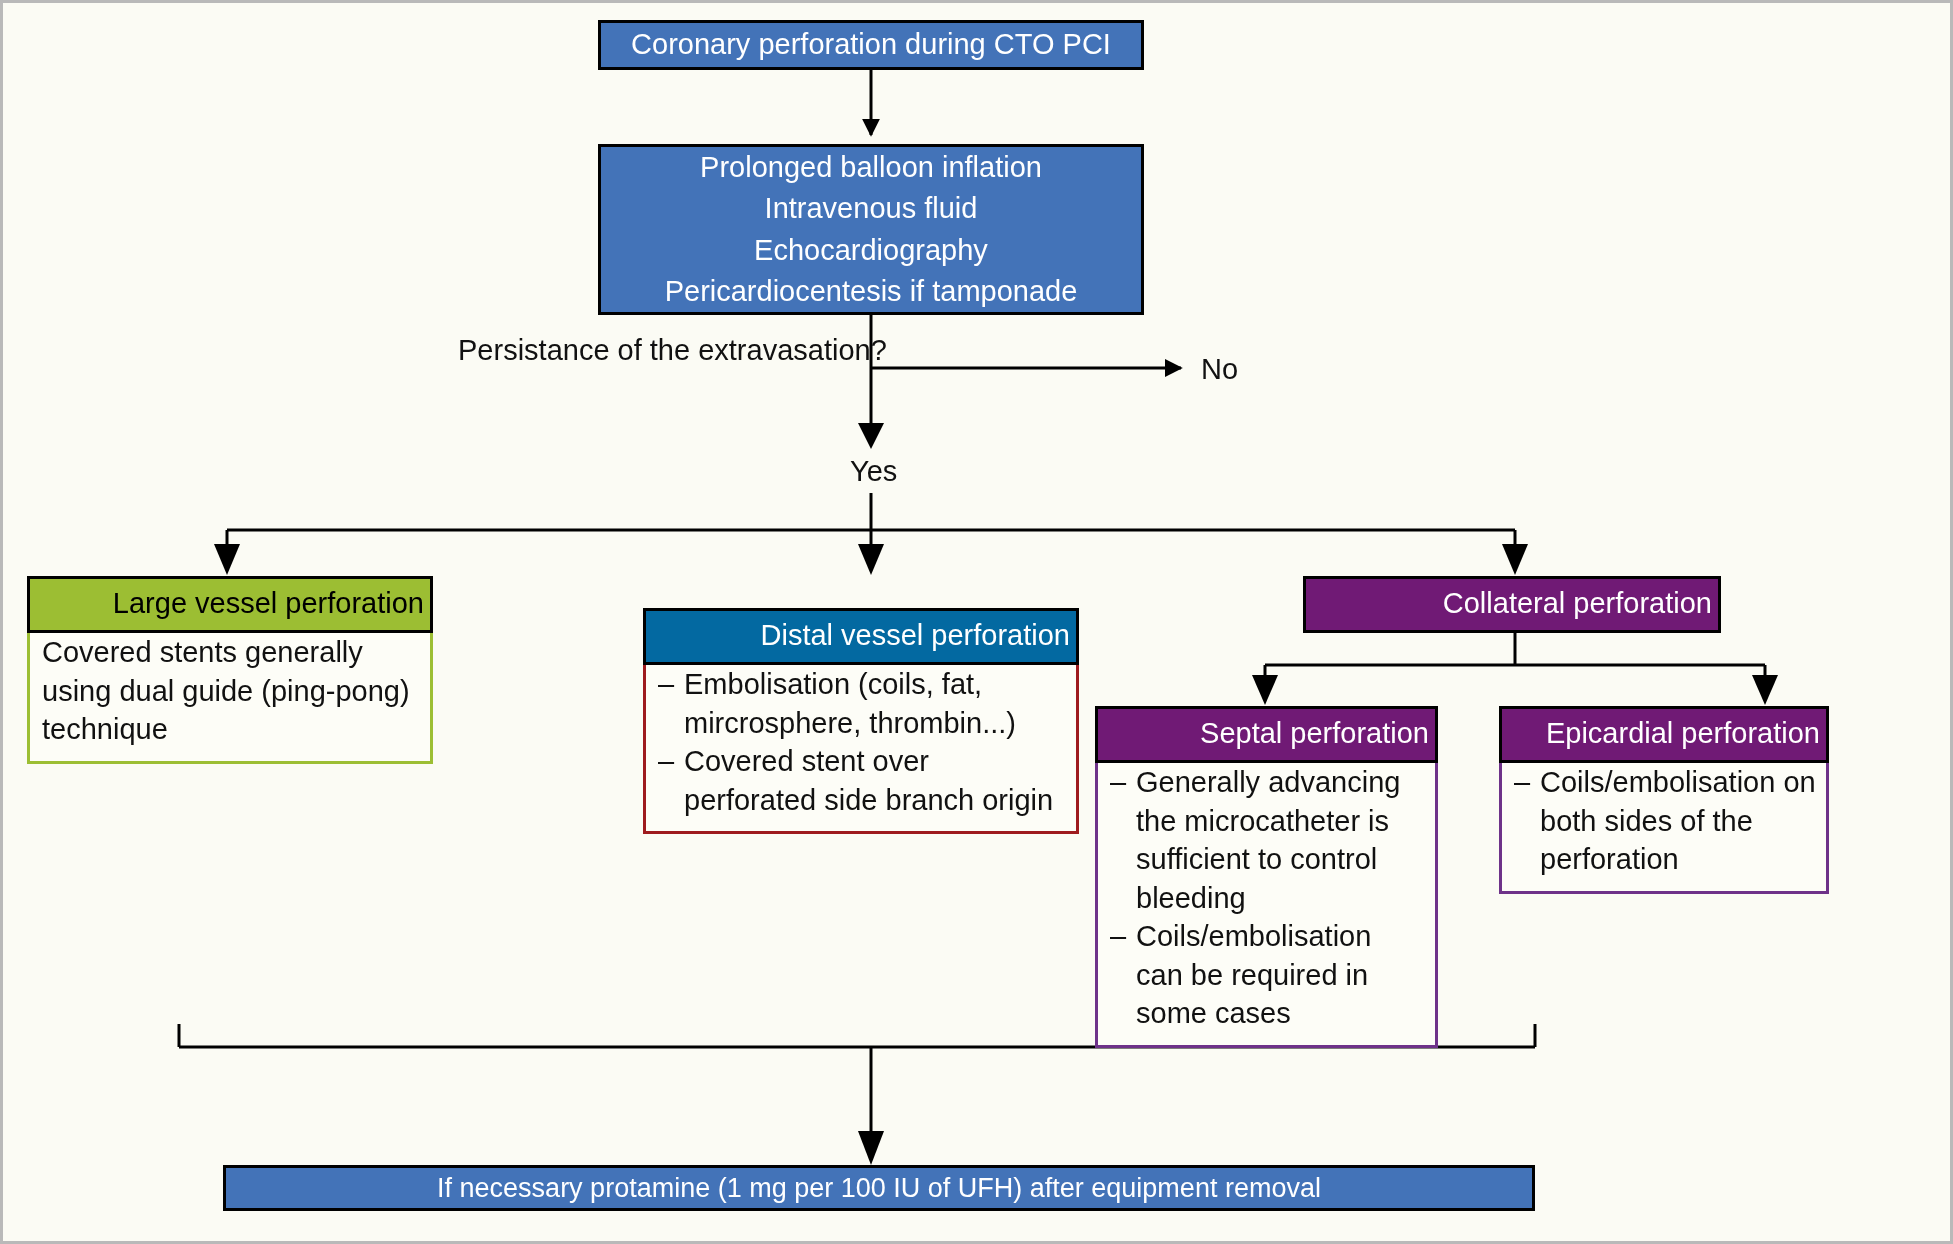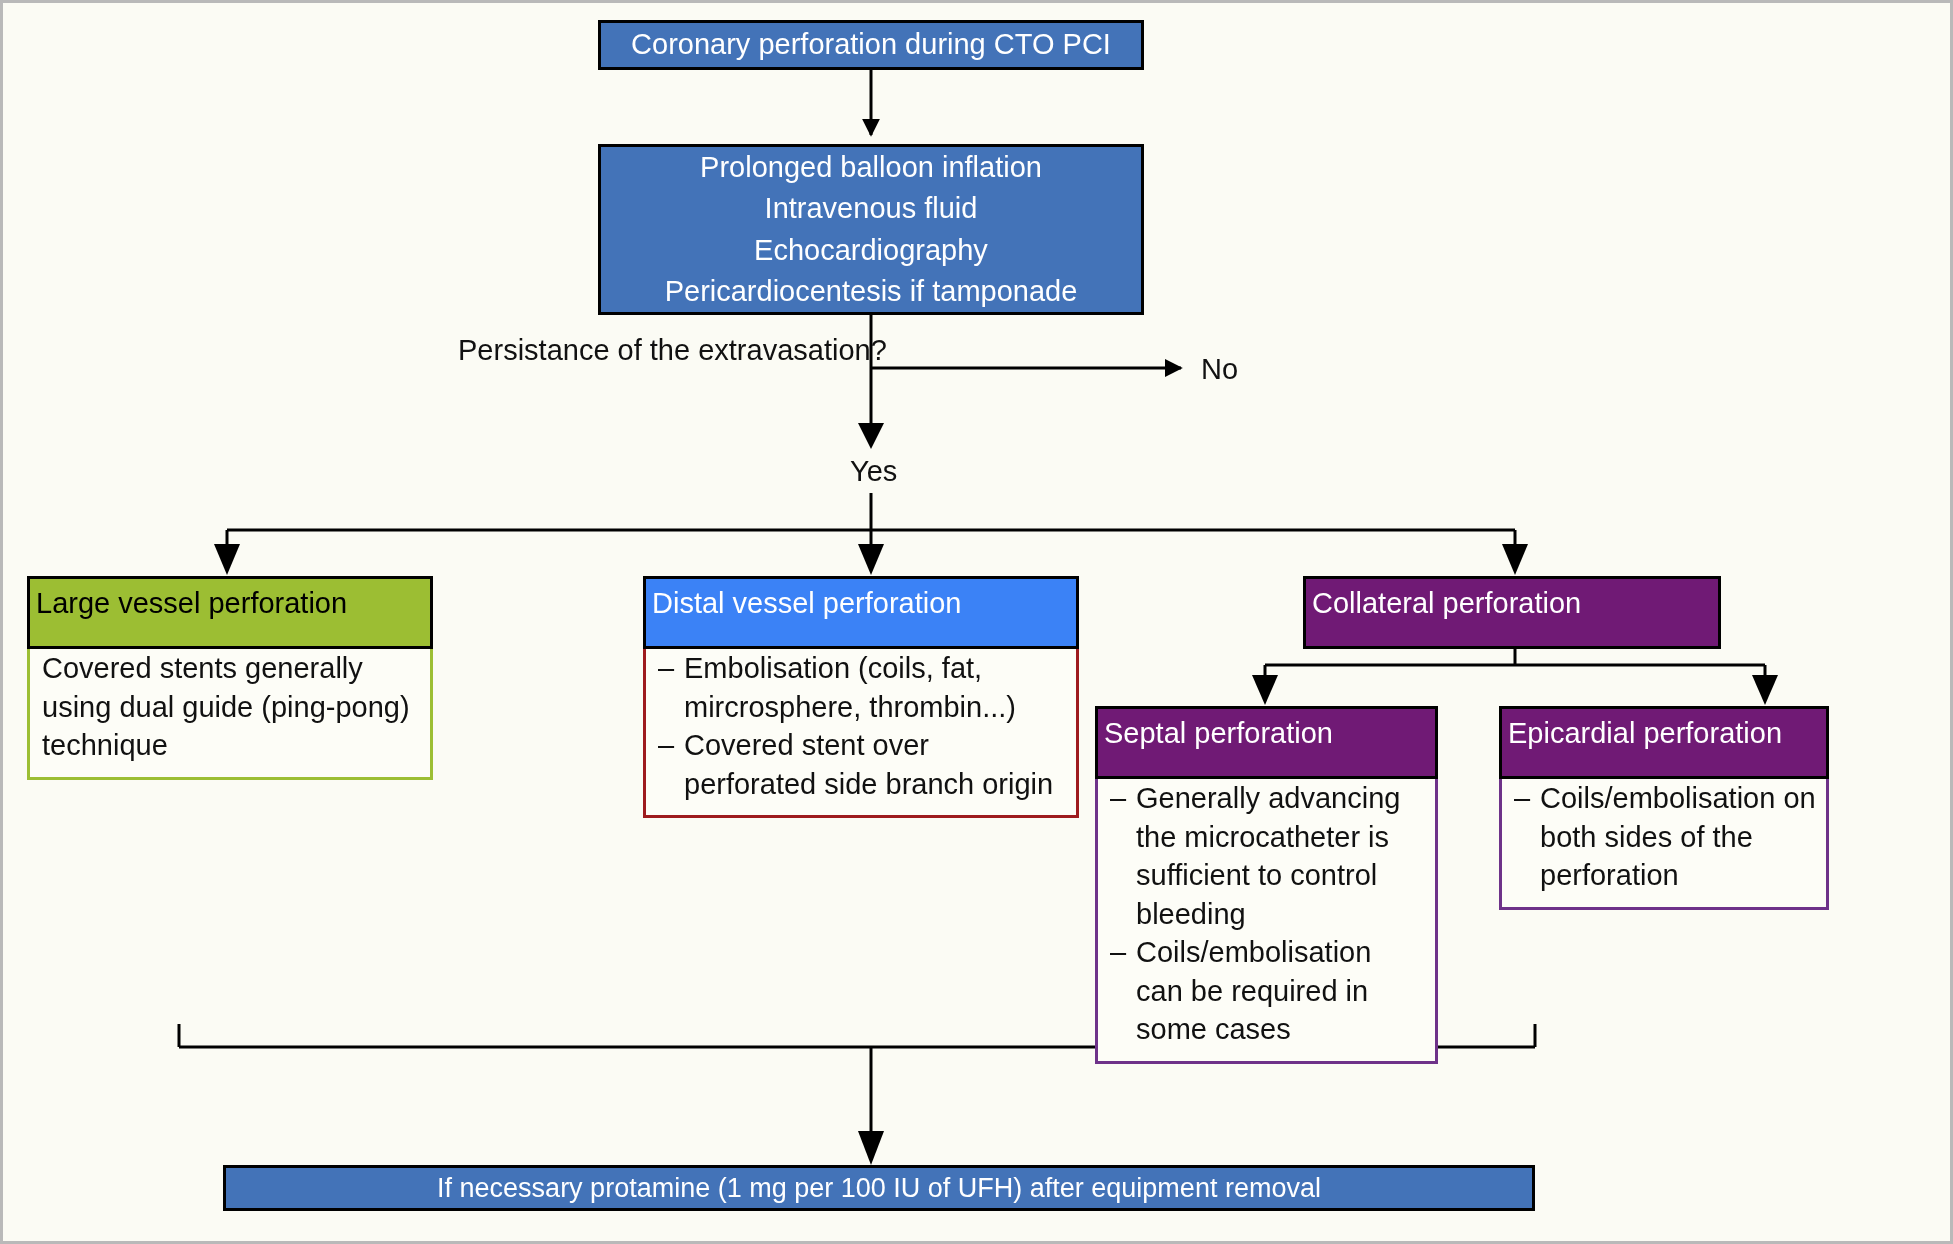--- a/index.html
+++ b/index.html
@@ -45,24 +45,24 @@
     line-height: 1.42;
   }
   .solid-box .line {
     display: block;
     white-space: nowrap;
   }
   
   .hdr {
     box-sizing: border-box;
     border: 3px solid #000000;
-    text-align: left;
+    text-align: right;
     font-size: 29px;
     line-height: 1;
-    padding: 10px 6px 28px 6px;
+    padding: 10px 6px 12px 6px;
     white-space: nowrap;
     overflow: hidden;
   }
   .bodybox {
     box-sizing: border-box;
     background: #fdfdf7;
     border-style: solid;
     border-width: 0 3px 3px 3px;
     font-size: 29px;
     line-height: 1.33;
@@ -77,21 +77,21 @@
   }
   .bodybox .dash {
     flex: 0 0 auto;
     width: 26px;
     display: inline-block;
   }
   .bodybox .btxt { flex: 1 1 auto; }
 
   
   .hdr-green  { background: #9cbe33; color: #000000; }
-  .hdr-red    { background: #3b82f6; color: #ffffff; }
+  .hdr-red    { background: #0369a1; color: #ffffff; margin-top: 32px; }
   .hdr-purple { background: #701a75; color: #ffffff; }
 
   .body-green  { border-color: #9cbe33; }
   .body-red    { border-color: #9e1b1e; }
   .body-purple { border-color: #6e3289; }
 
   .edge-label {
     position: absolute;
     font-size: 29px;
     color: #111111;

